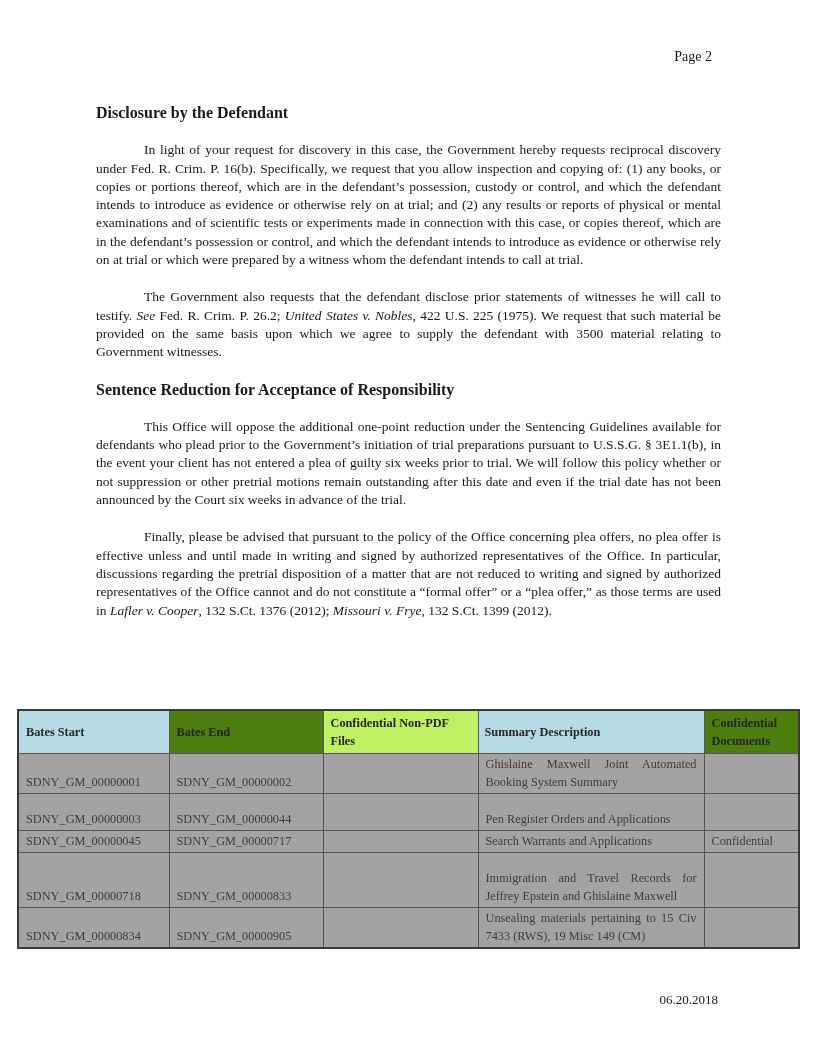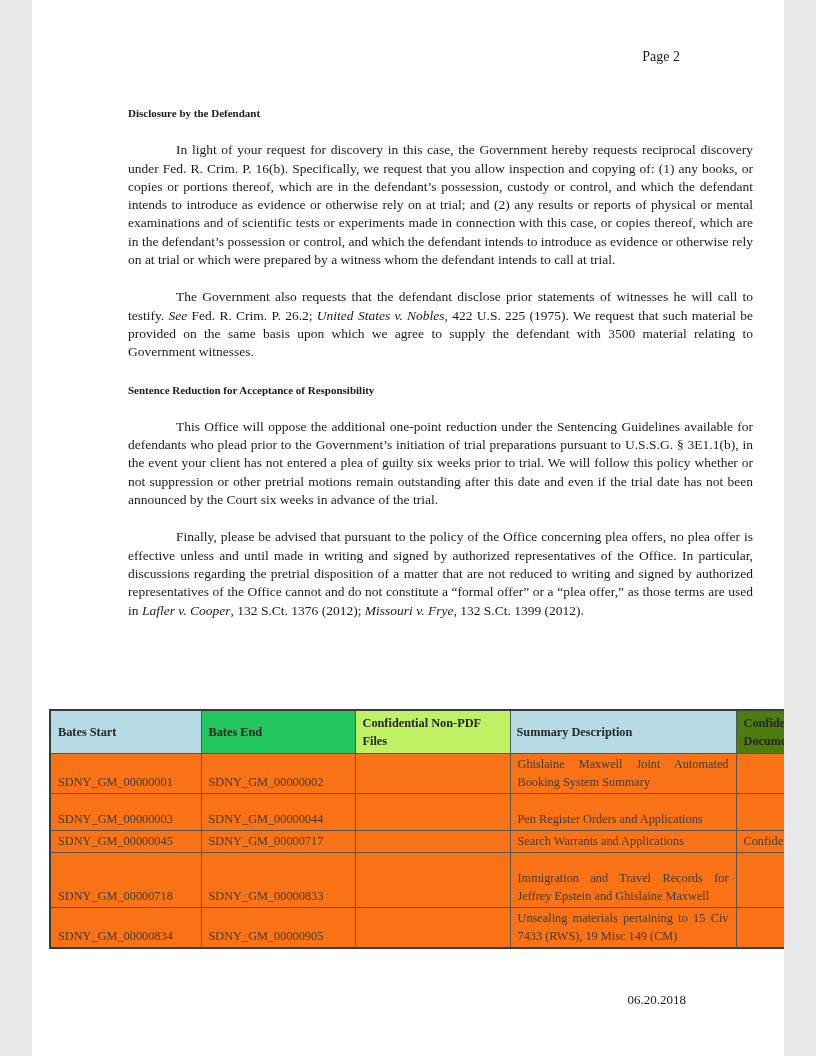--- a/index.html
+++ b/index.html
@@ -1,39 +1,39 @@
 <!DOCTYPE html>
 <html><head>
 <meta charset="utf-8">
 <style>
   html,body { margin:0; padding:0; background:#e8e8e8; }
   .page {
     position:relative;
-    width:752px; height:1056px;
+    width:816px; height:1056px;
     margin:0 auto;
     background:#ffffff;
     font-family:"Liberation Serif", serif;
     color:#1a1a1a;
     overflow:hidden;
   }
   .page-number {
     position:absolute;
     top:49px; right:104px;
     font-size:14px;
   }
   .content {
     position:absolute;
     left:96px; top:104px;
     width:625px;
     font-size:13.5px;
     line-height:18.3px;
     text-align:justify;
   }
   .content h2 {
-    font-size:11px;
+    font-size:16px;
     font-weight:bold;
     margin:0 0 0 0;
     text-align:left;
   }
   .content p {
     margin:19px 0 19px 0;
     text-indent:48px;
   }
   .content p em { font-style:italic; }
   .doc-table {
@@ -55,21 +55,21 @@
   .doc-table { border:2px solid #3a3a3a; }
   .doc-table thead th {
     font-weight:600;
     text-align:left;
     vertical-align:middle;
     padding-top:3px; padding-bottom:3px;
     color:#262626;
   }
   .doc-table tbody td {
     vertical-align:bottom;
-    background:#f97316;
+    background:#a3a3a3;
   }
   .doc-table tbody td:nth-child(4) { text-align:justify; }
   .doc-table thead tr      { height:38px; }
   .doc-table tbody tr:nth-child(1) { height:38px; }
   .doc-table tbody tr:nth-child(2) { height:37px; }
   .doc-table tbody tr:nth-child(3) { height:18px; }
   .doc-table tbody tr:nth-child(4) { height:55px; }
   .doc-table tbody tr:nth-child(5) { height:37px; }
   .footer-date {
     position:absolute;
@@ -97,21 +97,21 @@
     <colgroup>
       <col style="width:151px">
       <col style="width:154px">
       <col style="width:155px">
       <col style="width:226px">
       <col style="width:95px">
     </colgroup>
     <thead>
         <tr>
           <th style="background: rgb(182, 219, 228);">Bates Start</th>
-          <th style="background: #22c55e;">Bates End</th>
+          <th style="background: #4d7c0f;">Bates End</th>
           <th style="background: #bef264;">Confidential Non-PDF Files</th>
           <th style="background: rgb(182, 219, 228); padding-left: 6px;">Summary Description</th>
           <th style="background: #4d7c0f; margin-top: 32px;">Confidential Documents</th>
         </tr>
       </thead>
     <tbody>
         <tr>
           <td>SDNY_GM_00000001</td>
           <td>SDNY_GM_00000002</td>
           <td></td>

